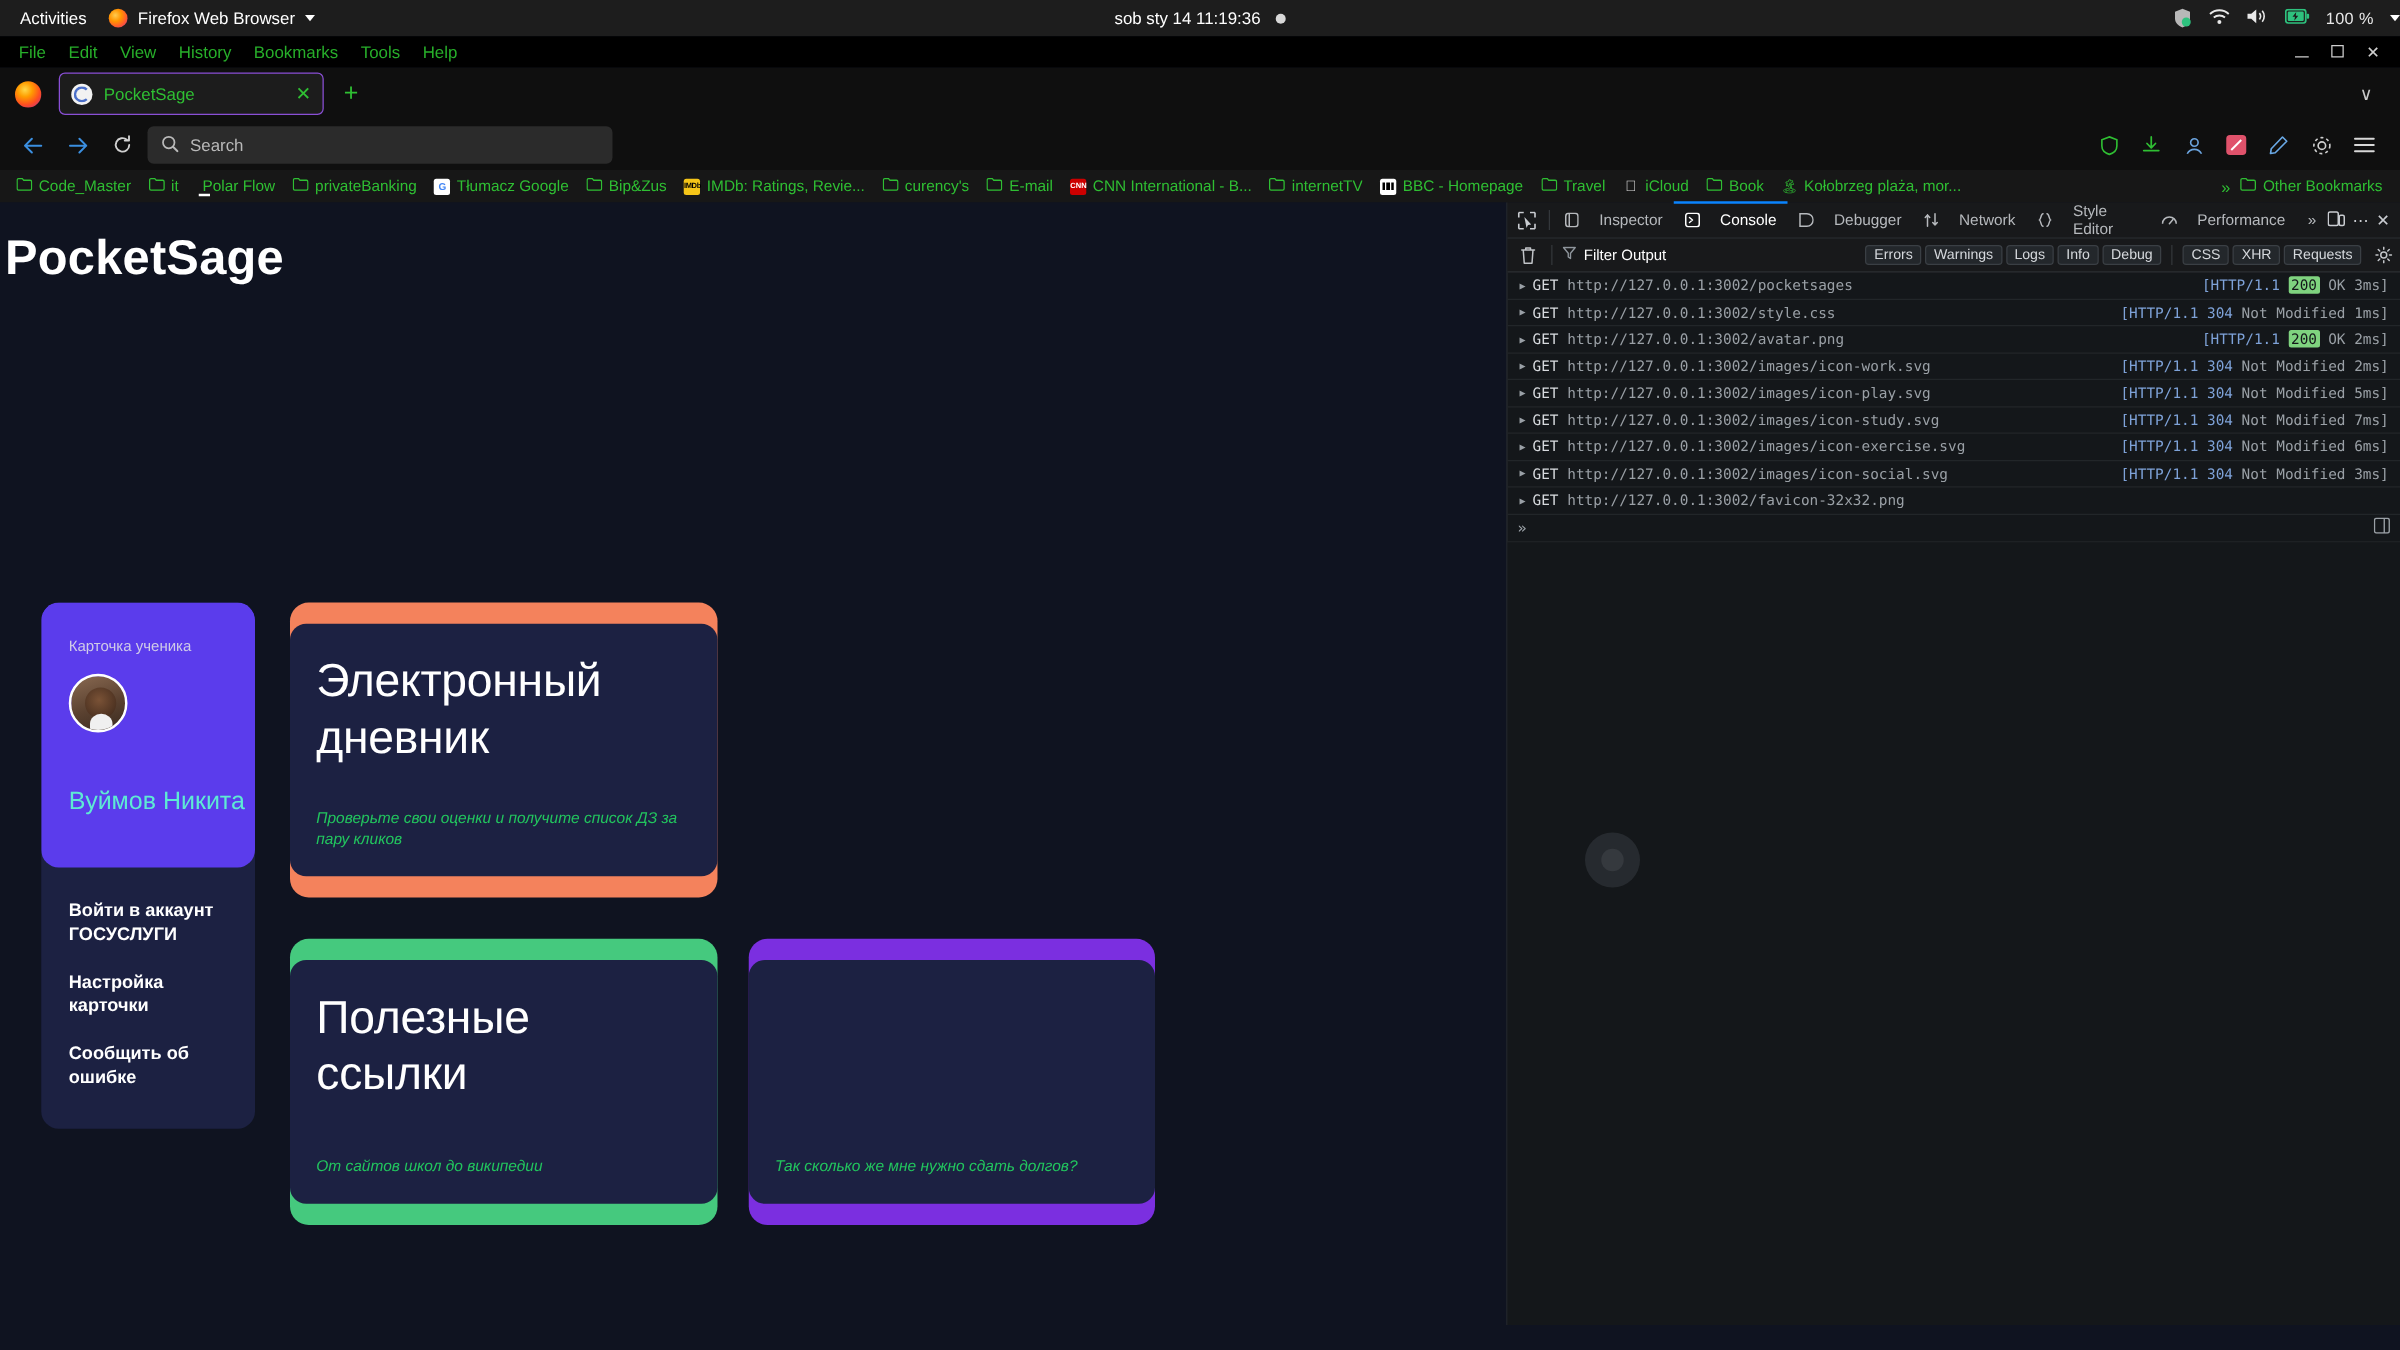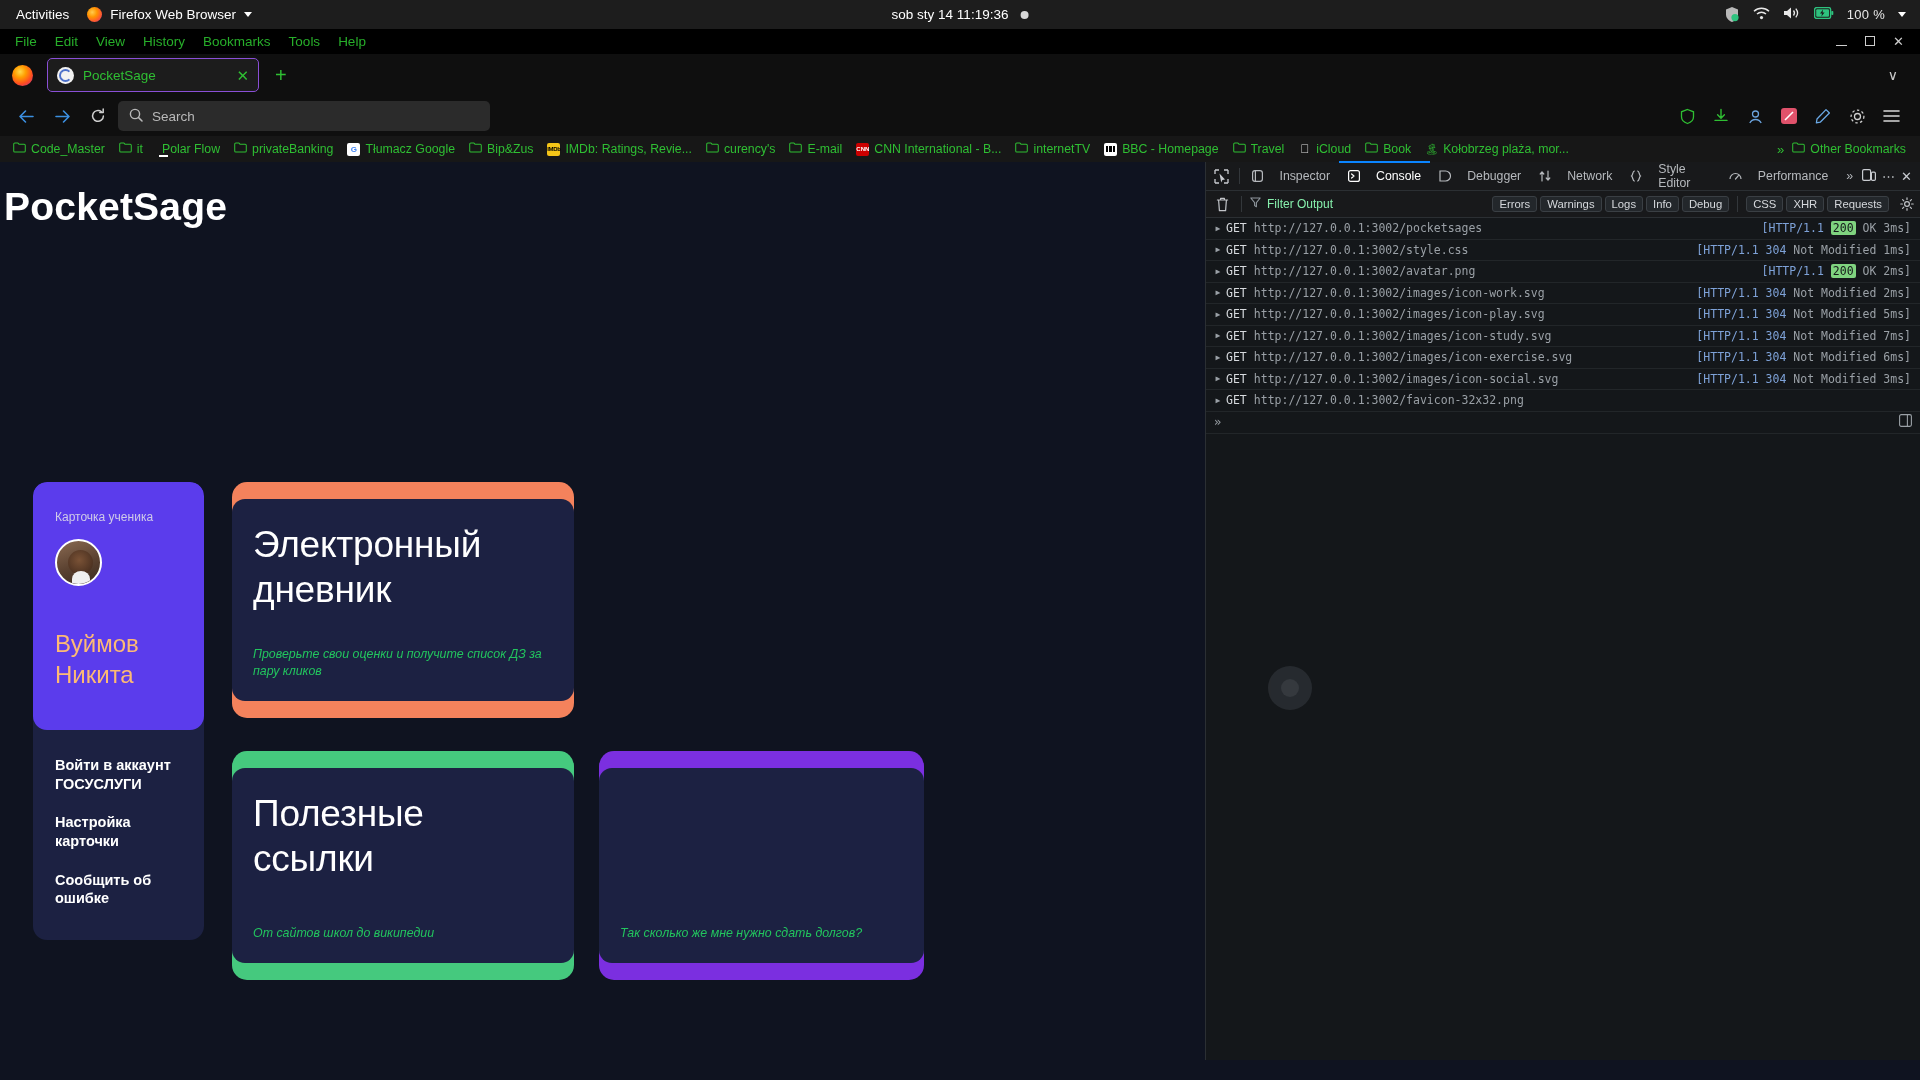--- a/index.html
+++ b/index.html
@@ -32,21 +32,21 @@
     border-top: 5px solid #ffffff;
   }
   .gnome-center {
     position: absolute; left: 50%; transform: translateX(-50%);
     display: flex; align-items: center; gap: 12px;
     font-size: 13.5px; color: #ffffff;
   }
   .rec-dot { width: 8px; height: 8px; border-radius: 50%; background: #d8d8d8; }
   .gnome-right {
     margin-left: auto; display: flex; align-items: center; gap: 13px;
-    padding-right: 14px; font-size: 13px; color: #e8e8e8;
+    font-size: 13px; color: #e8e8e8;
   }
   .shield-ic { width: 16px; height: 17px; position: relative; }
   .shield-ic svg { display: block; }
   .pct { font-size: 13px; letter-spacing: .3px; }
 
   
   .ff-menubar {
     height: 25px; background: #000000;
     display: flex; align-items: center; gap: 0px;
     padding-left: 6px; position: relative;
@@ -186,21 +186,21 @@
     content: ""; position: absolute; left: 11px; top: 9px;
     width: 25px; height: 25px; border-radius: 50%;
     background: radial-gradient(circle at 45% 40%, #7a5236 0%, #4e3322 70%, #2e1d13 100%);
   }
   .avatar::after {
     content: ""; position: absolute; left: 15px; top: 30px;
     width: 18px; height: 16px; border-radius: 50% 50% 0 0;
     background: #f0f0f0;
   }
   .profile-name {
-    color: #fdba74; font-size: 24px; line-height: 1.3;
+    color: #5eead4; font-size: 20px; line-height: 1.3;
     margin-top: 42px; font-weight: 400;
   }
   .profile-links { padding: 26px 22px 0 22px; }
   .profile-link {
     color: #ffffff; font-size: 14.5px; line-height: 1.28;
     margin-bottom: 20px; font-weight: bold;
   }
   .profile-link:last-child { margin-bottom: 0; }
 
   .grid { display: flex; flex-direction: column; gap: 33px; }
@@ -258,21 +258,21 @@
   .dt-toolbar {
     height: 27px; background: #18191b; display: flex; align-items: center;
     gap: 8px; padding: 0 6px; border-bottom: 1px solid #2b2f33;
   }
   .trash-ic { color: #c1c4c8; display: flex; align-items: center; padding: 0 4px; }
   .vline { width: 1px; height: 16px; background: #33373b; }
   .filter-box {
     display: flex; align-items: center; gap: 6px; color: #8f969d; font-size: 12px;
     flex: 1;
   }
-  .filter-box .ph { color: #86efac; }
+  .filter-box .ph { color: #ffffff; }
   .pillgroup { display: flex; gap: 3px; }
   .pill {
     background: #23272b; border: 1px solid #3a3f44; border-radius: 3px;
     color: #d5d8dc; font-size: 11.3px; padding: 1px 6px;
   }
   .gear-ic { color: #c1c4c8; display:flex; align-items:center; padding-left:3px; }
 
   .console-rows { flex: none; }
   .crow {
     height: 21.5px; display: flex; align-items: center;

